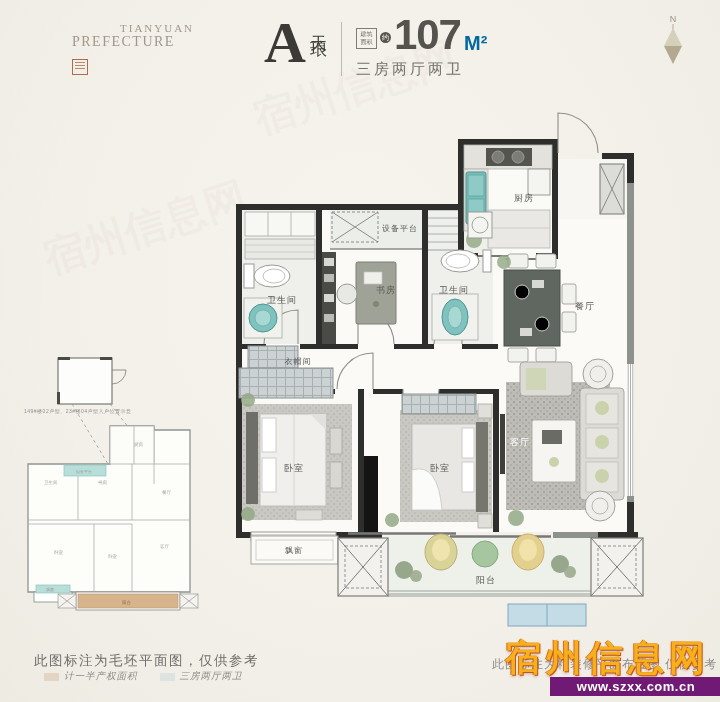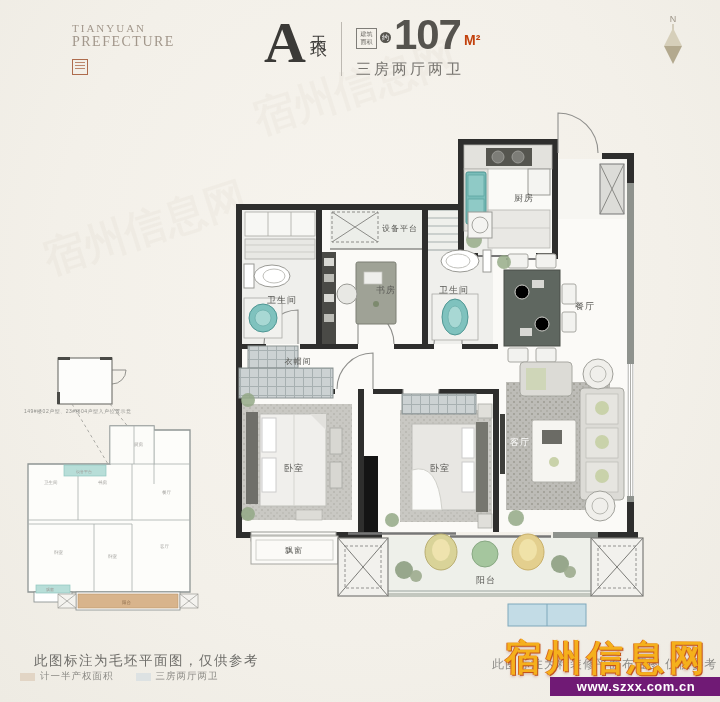--- a/index.html
+++ b/index.html
@@ -3,33 +3,33 @@
 <meta charset="utf-8">
 <style>
   html,body{margin:0;padding:0;}
   body{
     width:720px;height:702px;position:relative;overflow:hidden;
     background:radial-gradient(ellipse at 50% 40%, #f7f4ee 0%, #f3f0e9 60%, #eeebe3 100%);
     font-family:"Liberation Sans",sans-serif;color:#5a5a56;
   }
   .abs{position:absolute;}
   
-  .brand-l1{font-family:"Liberation Serif",serif;font-size:11px;letter-spacing:2px;color:#a2978b;}
+  .brand-l1{font-family:"Liberation Serif",serif;font-size:11px;letter-spacing:2px;color:#a2978b;margin-left:48px;}
   .brand-l2{font-family:"Liberation Serif",serif;font-size:14px;letter-spacing:1.5px;color:#a2978b;}
   .seal{width:14px;height:14px;border:1.5px solid #a35632;opacity:.85;}
   .seal-in{margin:2px;height:7px;background:repeating-linear-gradient(0deg,#a35632 0 1px,transparent 1px 3px);opacity:.8;}
   
   .unit-letter{font-family:"Liberation Serif",serif;font-size:58px;font-weight:700;color:#3b3a37;line-height:1;}
   .unit-name{writing-mode:vertical-rl;font-size:17px;color:#3f3e3b;letter-spacing:4px;line-height:1;}
   .hdr-div{width:1px;height:54px;background:#bdb9b2;}
   .area-box{width:17px;height:17px;border:1px solid #7f7d78;font-size:6px;line-height:8px;color:#6b6964;
     text-align:center;word-break:break-all;padding:1px;}
   .approx{width:11px;height:11px;border-radius:50%;background:#57554f;color:#fff;font-size:7px;line-height:11px;text-align:center;}
   .area-val{font-size:42px;font-weight:700;color:#55534e;line-height:1;letter-spacing:-1px;}
-  .area-unit{font-size:14px;color:#c2410c;font-weight:700;}
+  .area-unit{font-size:20px;color:#0369a1;font-weight:700;}
   .spec{font-size:15px;color:#74726d;letter-spacing:3px;}
   
   .compass-n{font-size:9px;color:#9b9386;text-align:center;}
   
   .rl{position:absolute;transform:translate(-50%,-50%);font-size:9px;color:#5a5a56;letter-spacing:1px;white-space:nowrap;}
   .rl.white{color:#fdfdfb;}
   .rl.small{font-size:8px;}
   
   .note-l{font-size:13.5px;color:#6d6c68;letter-spacing:1.5px;}
   .legend{display:flex;align-items:center;gap:22px;font-size:9.5px;color:#8b8a85;letter-spacing:1px;}
@@ -394,21 +394,21 @@
     <text x="94" y="206">卧室</text>
     <text x="62" y="121" font-size="4">设备平台</text>
     <text x="32" y="239" font-size="4">飘窗</text>
     <text x="108" y="252" fill="#8a6a4a">阳台</text>
   </g>
 </svg>
   <div class="mini-note abs" style="left:10px;top:56px;">149#楼02户型、23#楼04户型入户位置示意</div>
 </div>
 
 <div class="abs note-l" style="left:34px;top:644px;margin-top:8px;">此图标注为毛坯平面图，仅供参考</div>
-<div class="abs legend" style="left:20px;top:670px;">
+<div class="abs legend" style="left:44px;top:670px;font-style:italic;">
   <div class="it">
     <span class="sw" style="background:#e2d5c5;"></span>
     <span>计一半产权面积</span>
   </div>
   <div class="it">
     <span class="sw" style="background:#dde2e3;"></span>
     <span>三房两厅两卫</span>
   </div>
 </div>
 

